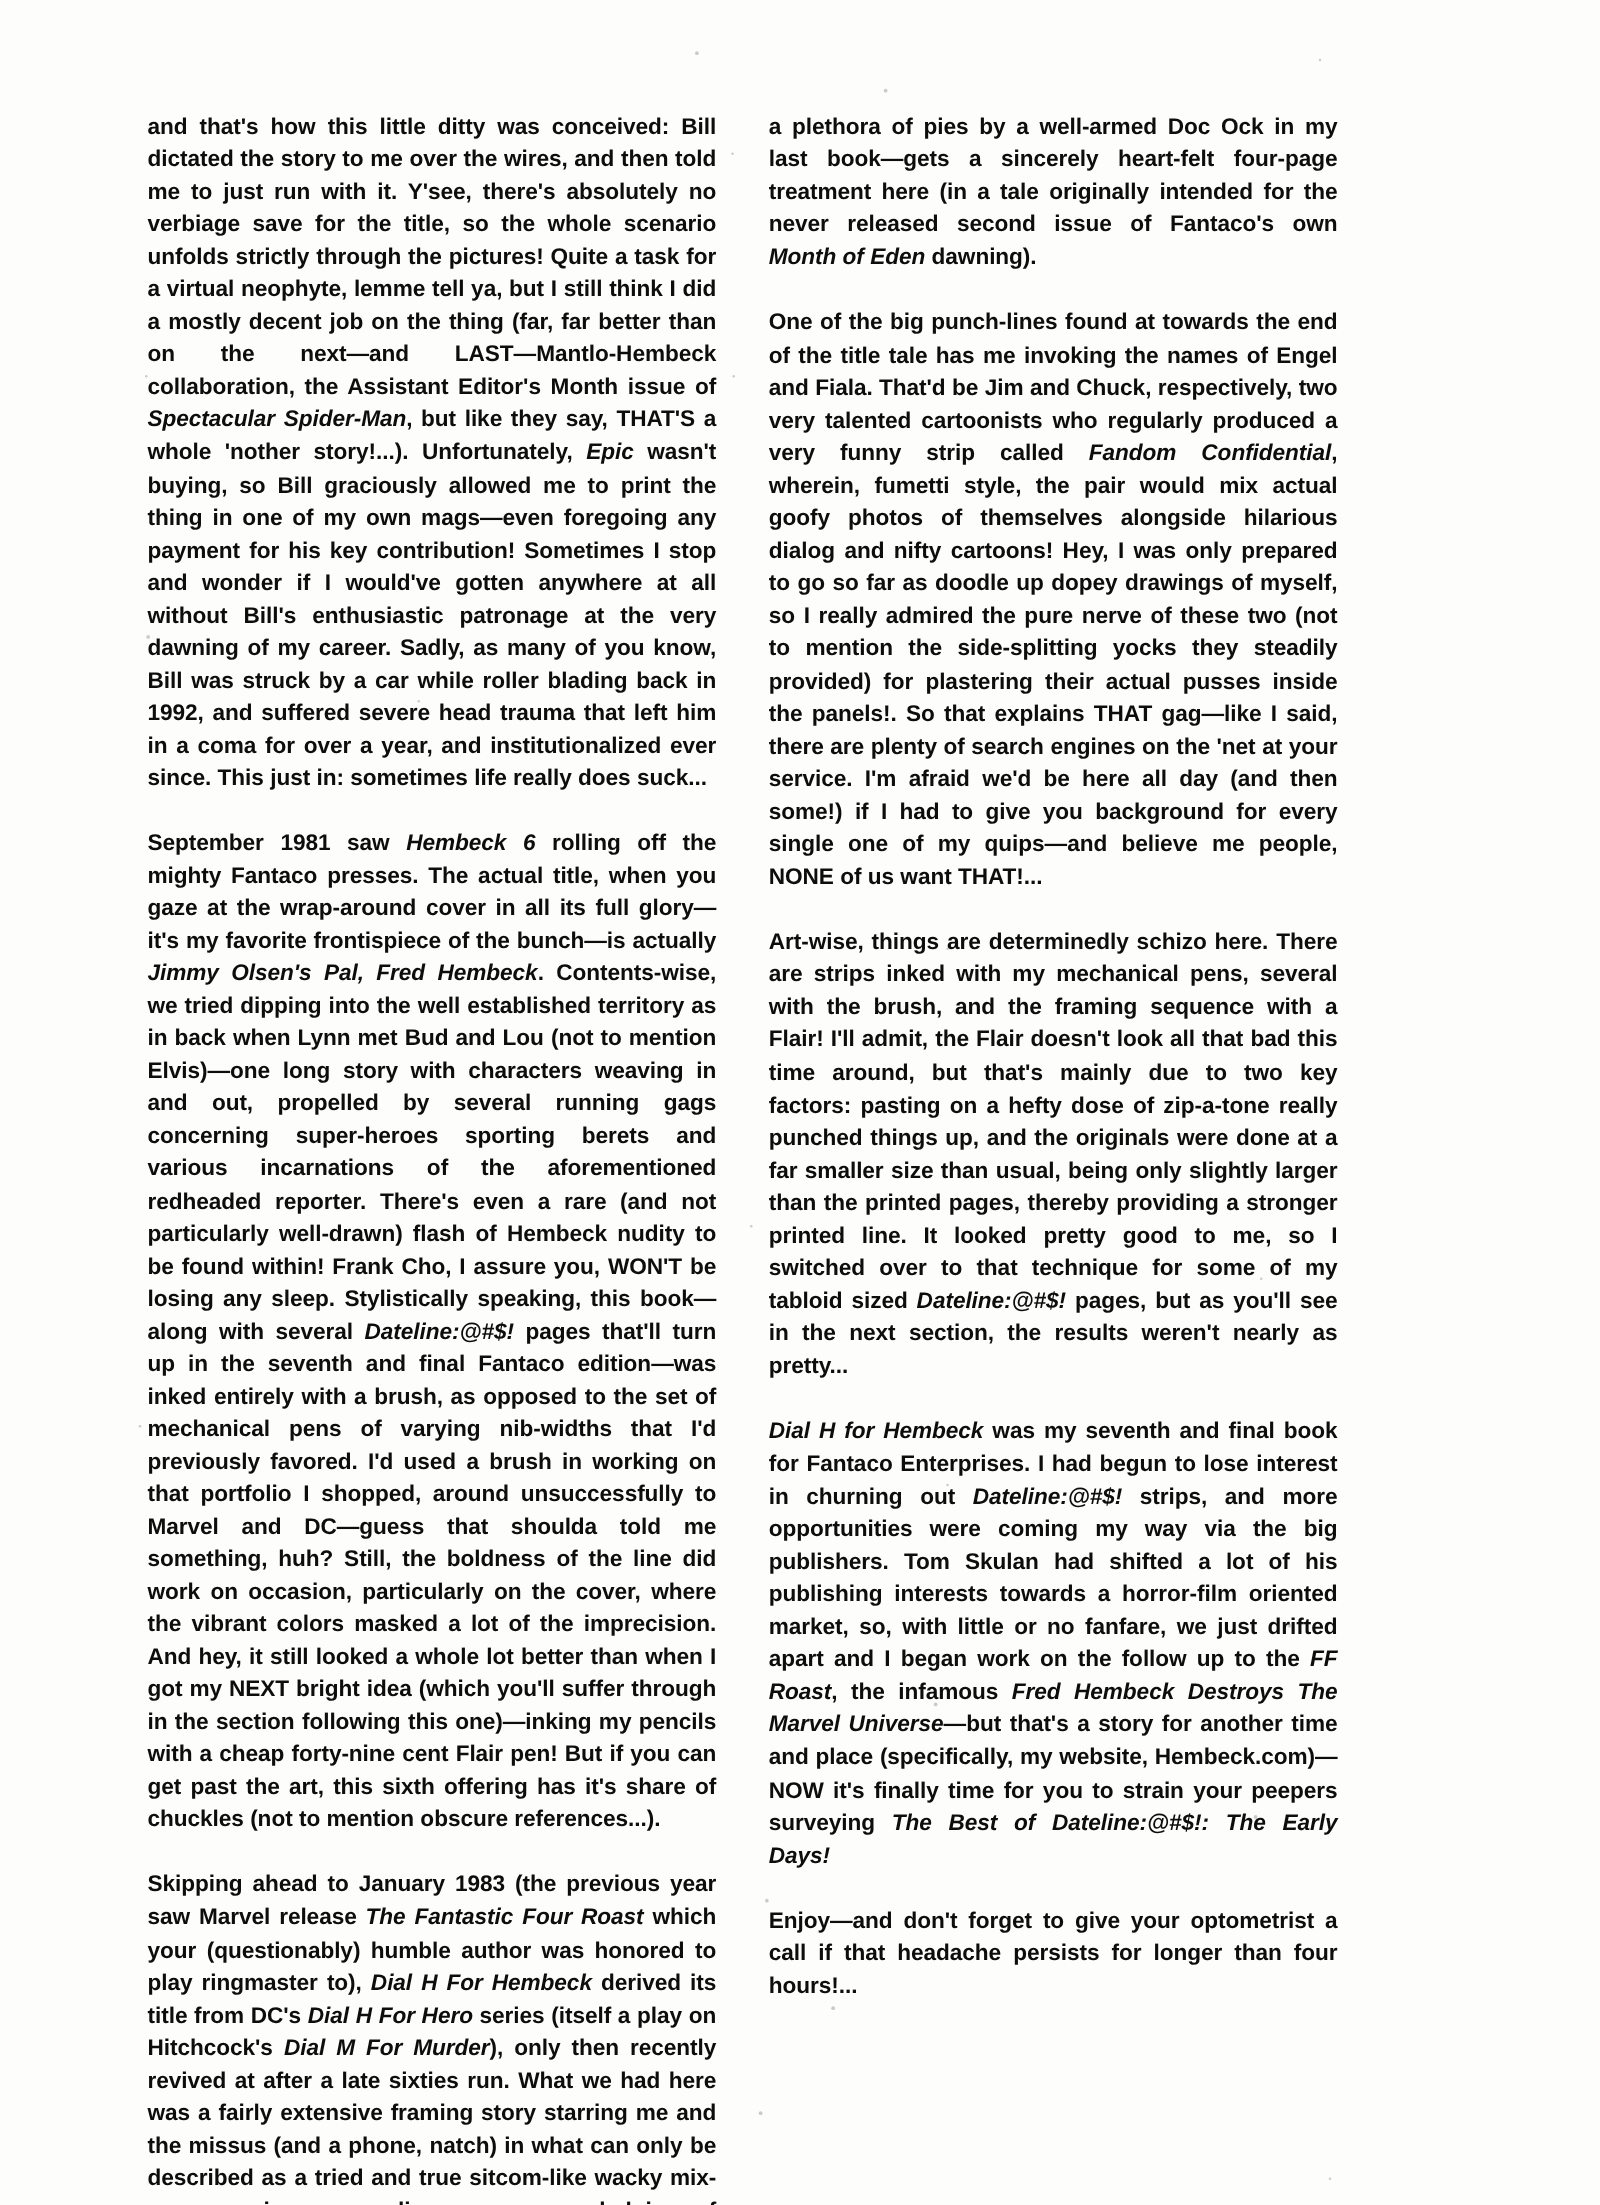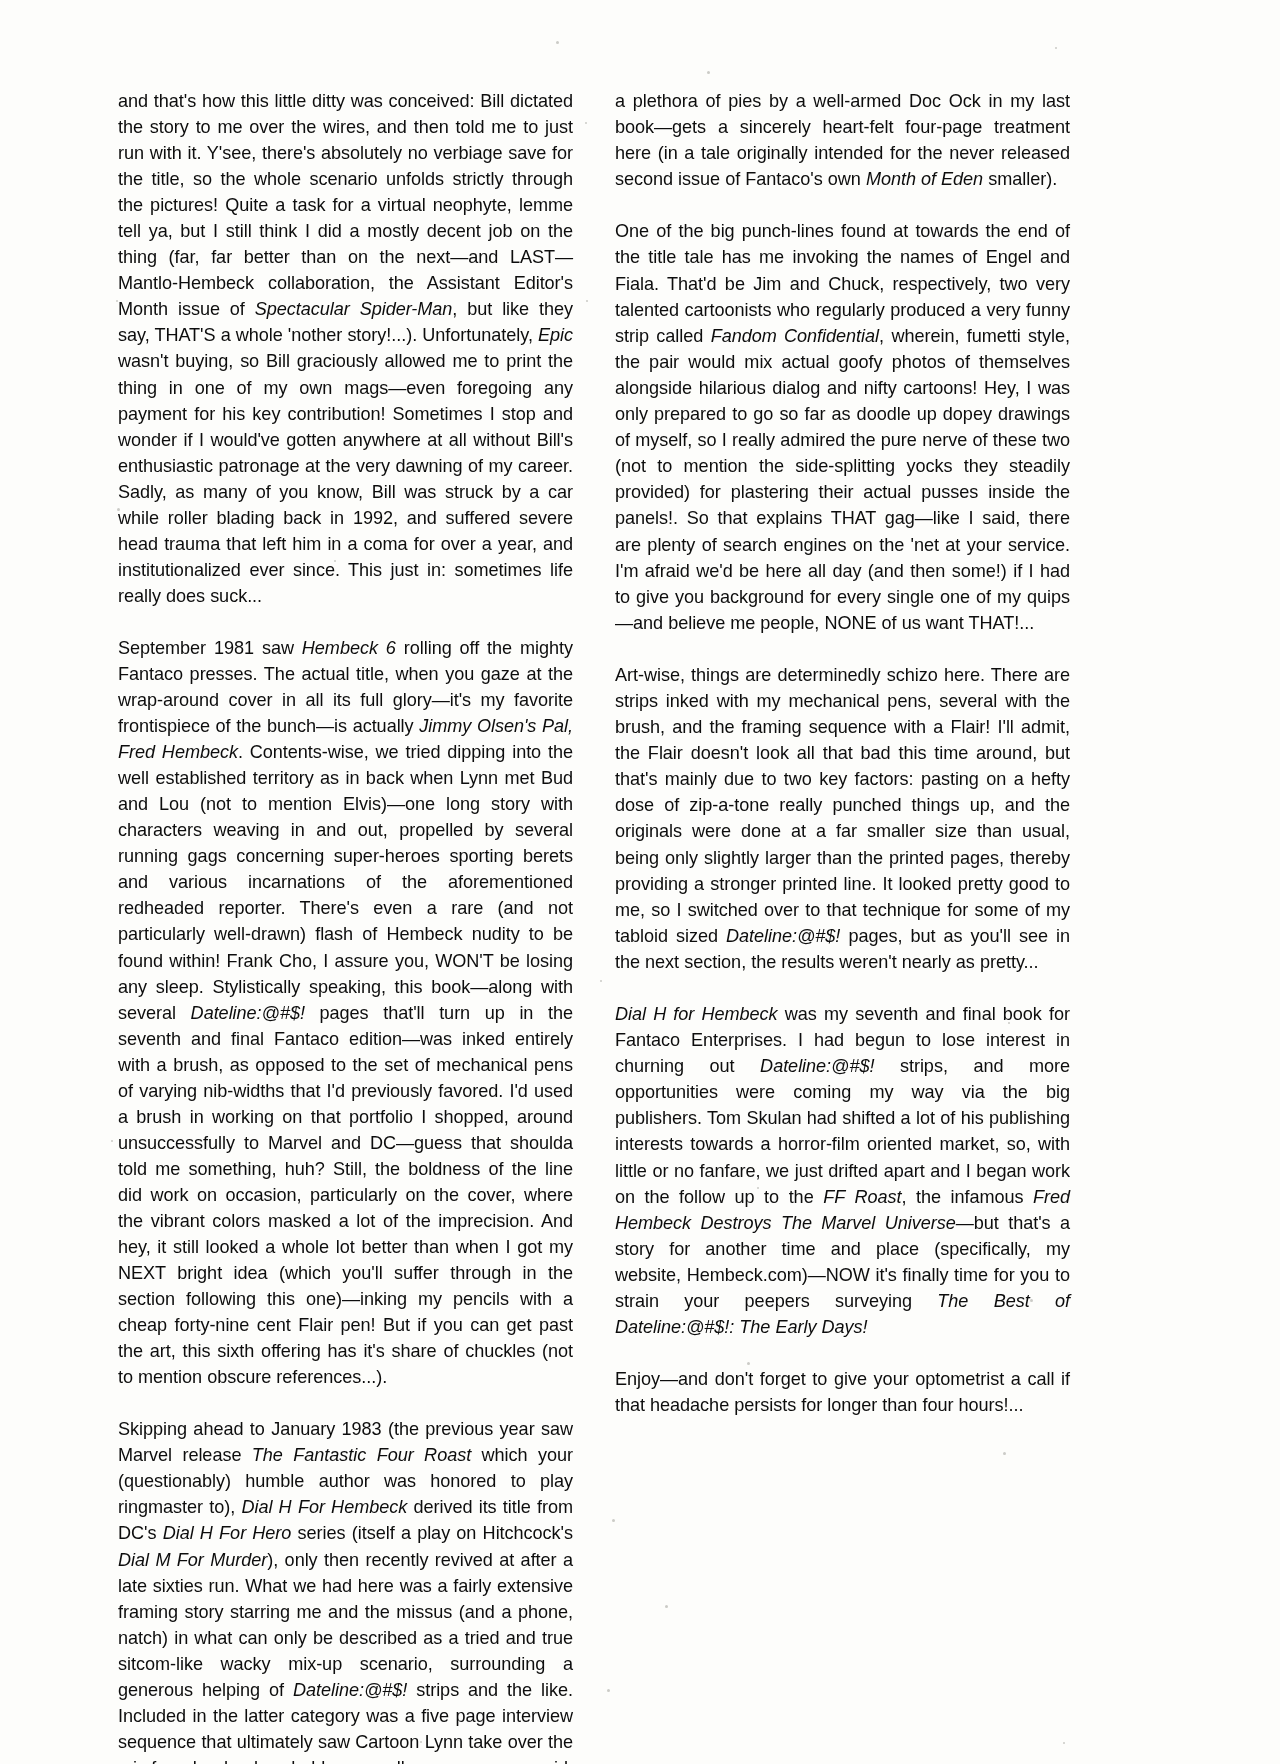--- a/index.html
+++ b/index.html
@@ -44,20 +44,21 @@
     width: 455px;
   }
   p.para {
     margin: 0 0 26px 0;
     font-size: 18.1px;
     line-height: 26.05px;
     text-align: justify;
     text-justify: inter-word;
     letter-spacing: -0.05px;
     word-spacing: 0.1px;
+    font-weight: bold;
     -webkit-font-smoothing: none;
   }
   p.para:last-child {
     margin-bottom: 0;
   }
   em {
     font-style: italic;
   }
   .col.right p.para {
     line-height: 26.1px;
@@ -93,19 +94,19 @@
     <div class="speck" style="left: 420px; top: 1741px; width: 2px; height: 2px;"></div>
   </div>
 
 <div class="columns">
   <div class="col left" id="col-left">
       <p class="para"><span>and that's how this little ditty was conceived: Bill dictated the story to me over the wires, and then told me to just run with it. Y'see, there's absolutely no verbiage save for the title, so the whole scenario unfolds strictly through the pictures! Quite a task for a virtual neophyte, lemme tell ya, but I still think I did a mostly decent job on the thing (far, far better than on the next—and LAST—Mantlo-Hembeck collaboration, the Assistant Editor's Month issue of </span><em>Spectacular Spider-Man</em><span>, but like they say, THAT'S a whole 'nother story!...). Unfortunately, </span><em>Epic</em><span> wasn't buying, so Bill graciously allowed me to print the thing in one of my own mags—even foregoing any payment for his key contribution! Sometimes I stop and wonder if I would've gotten anywhere at all without Bill's enthusiastic patronage at the very dawning of my career. Sadly, as many of you know, Bill was struck by a car while roller blading back in 1992, and suffered severe head trauma that left him in a coma for over a year, and institutionalized ever since. This just in: sometimes life really does suck...</span></p>
       <p class="para"><span>September 1981 saw </span><em>Hembeck 6</em><span> rolling off the mighty Fantaco presses. The actual title, when you gaze at the wrap-around cover in all its full glory—it's my favorite frontispiece of the bunch—is actually </span><em>Jimmy Olsen's Pal, Fred Hembeck</em><span>. Contents-wise, we tried dipping into the well established territory as in back when Lynn met Bud and Lou (not to mention Elvis)—one long story with characters weaving in and out, propelled by several running gags concerning super-heroes sporting berets and various incarnations of the aforementioned redheaded reporter. There's even a rare (and not particularly well-drawn) flash of Hembeck nudity to be found within! Frank Cho, I assure you, WON'T be losing any sleep. Stylistically speaking, this book—along with several </span><em>Dateline:@#$!</em><span> pages that'll turn up in the seventh and final Fantaco edition—was inked entirely with a brush, as opposed to the set of mechanical pens of varying nib-widths that I'd previously favored. I'd used a brush in working on that portfolio I shopped, around unsuccessfully to Marvel and DC—guess that shoulda told me something, huh? Still, the boldness of the line did work on occasion, particularly on the cover, where the vibrant colors masked a lot of the imprecision. And hey, it still looked a whole lot better than when I got my NEXT bright idea (which you'll suffer through in the section following this one)—inking my pencils with a cheap forty-nine cent Flair pen! But if you can get past the art, this sixth offering has it's share of chuckles (not to mention obscure references...).</span></p>
       <p class="para"><span>Skipping ahead to January 1983 (the previous year saw Marvel release </span><em>The Fantastic Four Roast</em><span> which your (questionably) humble author was honored to play ringmaster to), </span><em>Dial H For Hembeck</em><span> derived its title from DC's </span><em>Dial H For Hero</em><span> series (itself a play on Hitchcock's </span><em>Dial M For Murder</em><span>), only then recently revived at after a late sixties run. What we had here was a fairly extensive framing story starring me and the missus (and a phone, natch) in what can only be described as a tried and true sitcom-like wacky mix-up scenario, surrounding a generous helping of </span><em>Dateline:@#$!</em><span> strips and the like. Included in the latter category was a five page interview sequence that ultimately saw Cartoon Lynn take over the mic from her hapless hubby, as well as some more smirk inducing Mort bashing. And Soupy Sales—after being chased with</span></p>
     </div>
   <div class="col right" id="col-right">
-      <p class="para"><span>a plethora of pies by a well-armed Doc Ock in my last book—gets a sincerely heart-felt four-page treatment here (in a tale originally intended for the never released second issue of Fantaco's own </span><em>Month of Eden</em><span> smaller).</span></p>
+      <p class="para"><span>a plethora of pies by a well-armed Doc Ock in my last book—gets a sincerely heart-felt four-page treatment here (in a tale originally intended for the never released second issue of Fantaco's own </span><em>Month of Eden</em><span> dawning).</span></p>
       <p class="para"><span>One of the big punch-lines found at towards the end of the title tale has me invoking the names of Engel and Fiala. That'd be Jim and Chuck, respectively, two very talented cartoonists who regularly produced a very funny strip called </span><em>Fandom Confidential</em><span>, wherein, fumetti style, the pair would mix actual goofy photos of themselves alongside hilarious dialog and nifty cartoons! Hey, I was only prepared to go so far as doodle up dopey drawings of myself, so I really admired the pure nerve of these two (not to mention the side-splitting yocks they steadily provided) for plastering their actual pusses inside the panels!. So that explains THAT gag—like I said, there are plenty of search engines on the 'net at your service. I'm afraid we'd be here all day (and then some!) if I had to give you background for every single one of my quips—and believe me people, NONE of us want THAT!...</span></p>
       <p class="para"><span>Art-wise, things are determinedly schizo here. There are strips inked with my mechanical pens, several with the brush, and the framing sequence with a Flair! I'll admit, the Flair doesn't look all that bad this time around, but that's mainly due to two key factors: pasting on a hefty dose of zip-a-tone really punched things up, and the originals were done at a far smaller size than usual, being only slightly larger than the printed pages, thereby providing a stronger printed line. It looked pretty good to me, so I switched over to that technique for some of my tabloid sized </span><em>Dateline:@#$!</em><span> pages, but as you'll see in the next section, the results weren't nearly as pretty...</span></p>
       <p class="para"><em>Dial H for Hembeck</em><span> was my seventh and final book for Fantaco Enterprises. I had begun to lose interest in churning out </span><em>Dateline:@#$!</em><span> strips, and more opportunities were coming my way via the big publishers. Tom Skulan had shifted a lot of his publishing interests towards a horror-film oriented market, so, with little or no fanfare, we just drifted apart and I began work on the follow up to the </span><em>FF Roast</em><span>, the infamous </span><em>Fred Hembeck Destroys The Marvel Universe</em><span>—but that's a story for another time and place (specifically, my website, Hembeck.com)—NOW it's finally time for you to strain your peepers surveying </span><em>The Best of Dateline:@#$!: The Early Days!</em></p>
       <p class="para"><span>Enjoy—and don't forget to give your optometrist a call if that headache persists for longer than four hours!...</span></p>
     </div>
 </div>
 
 </body></html>

